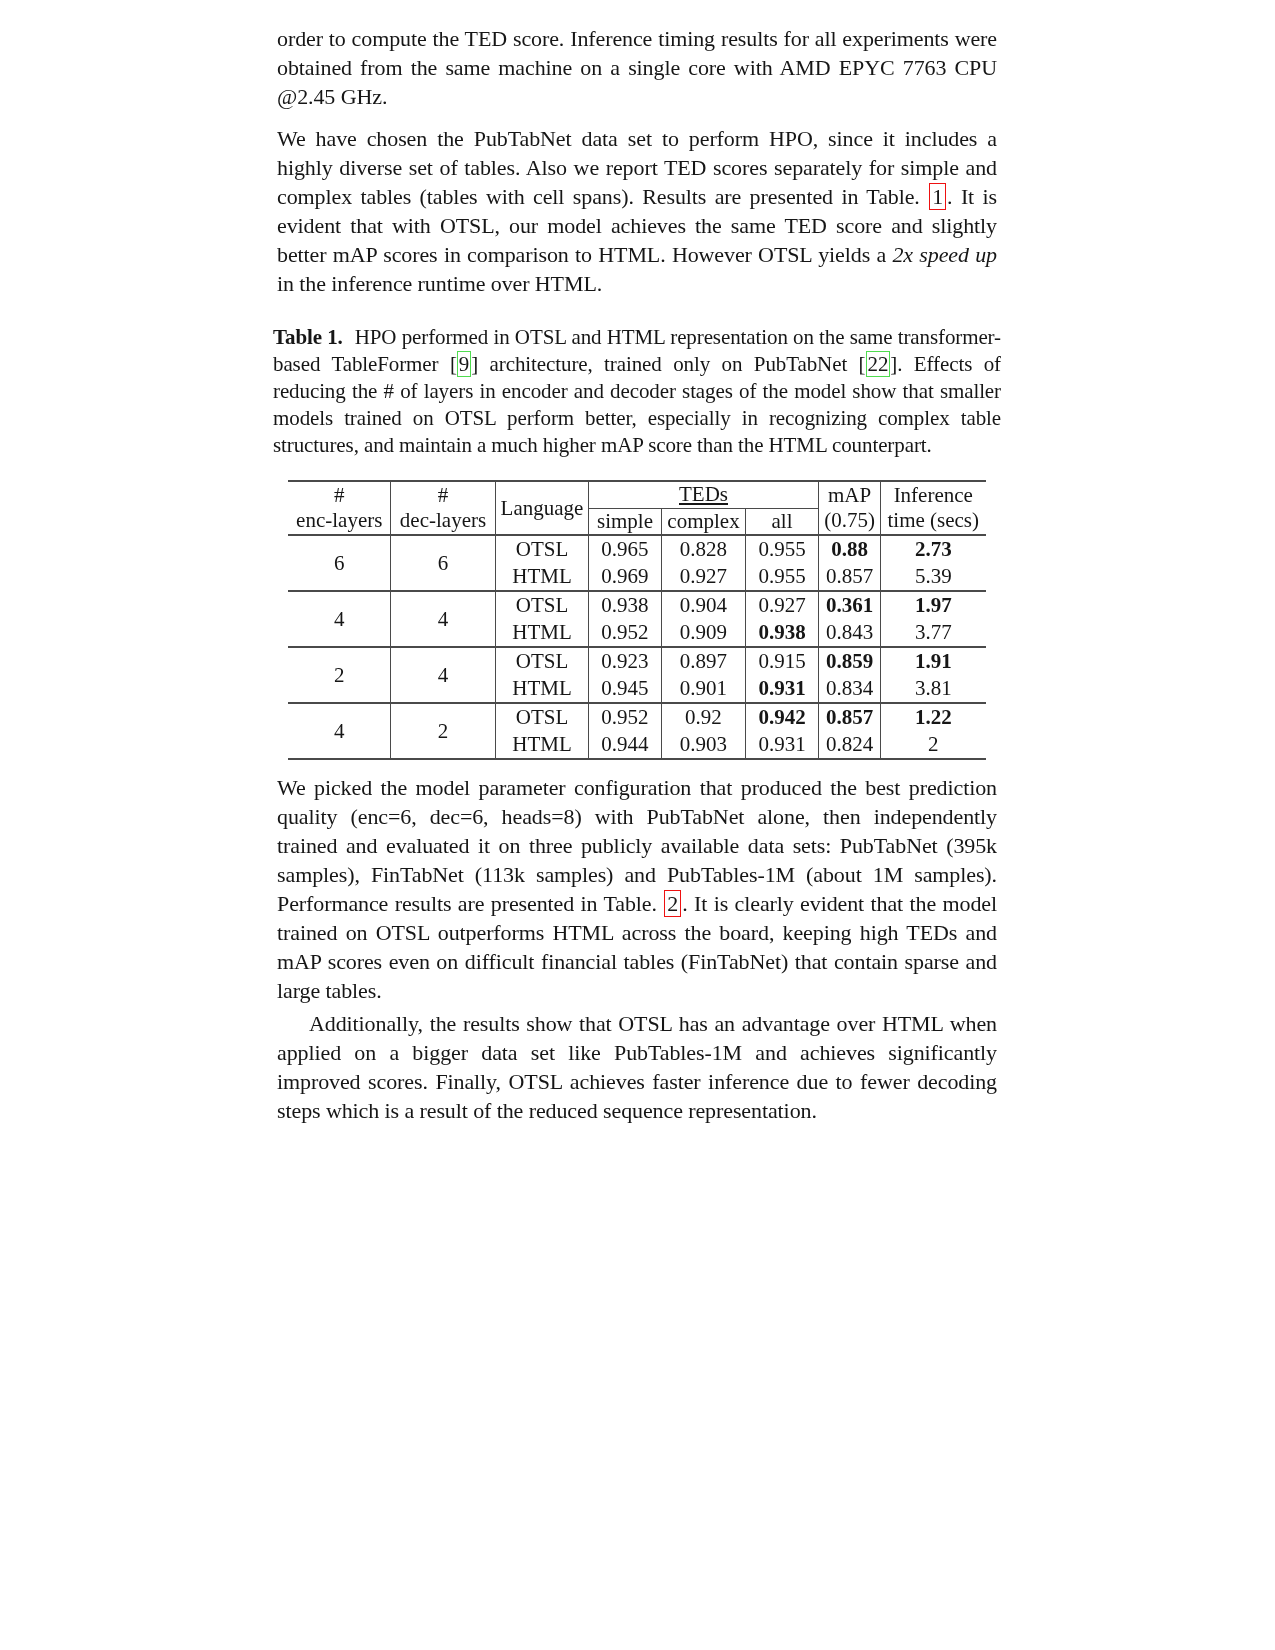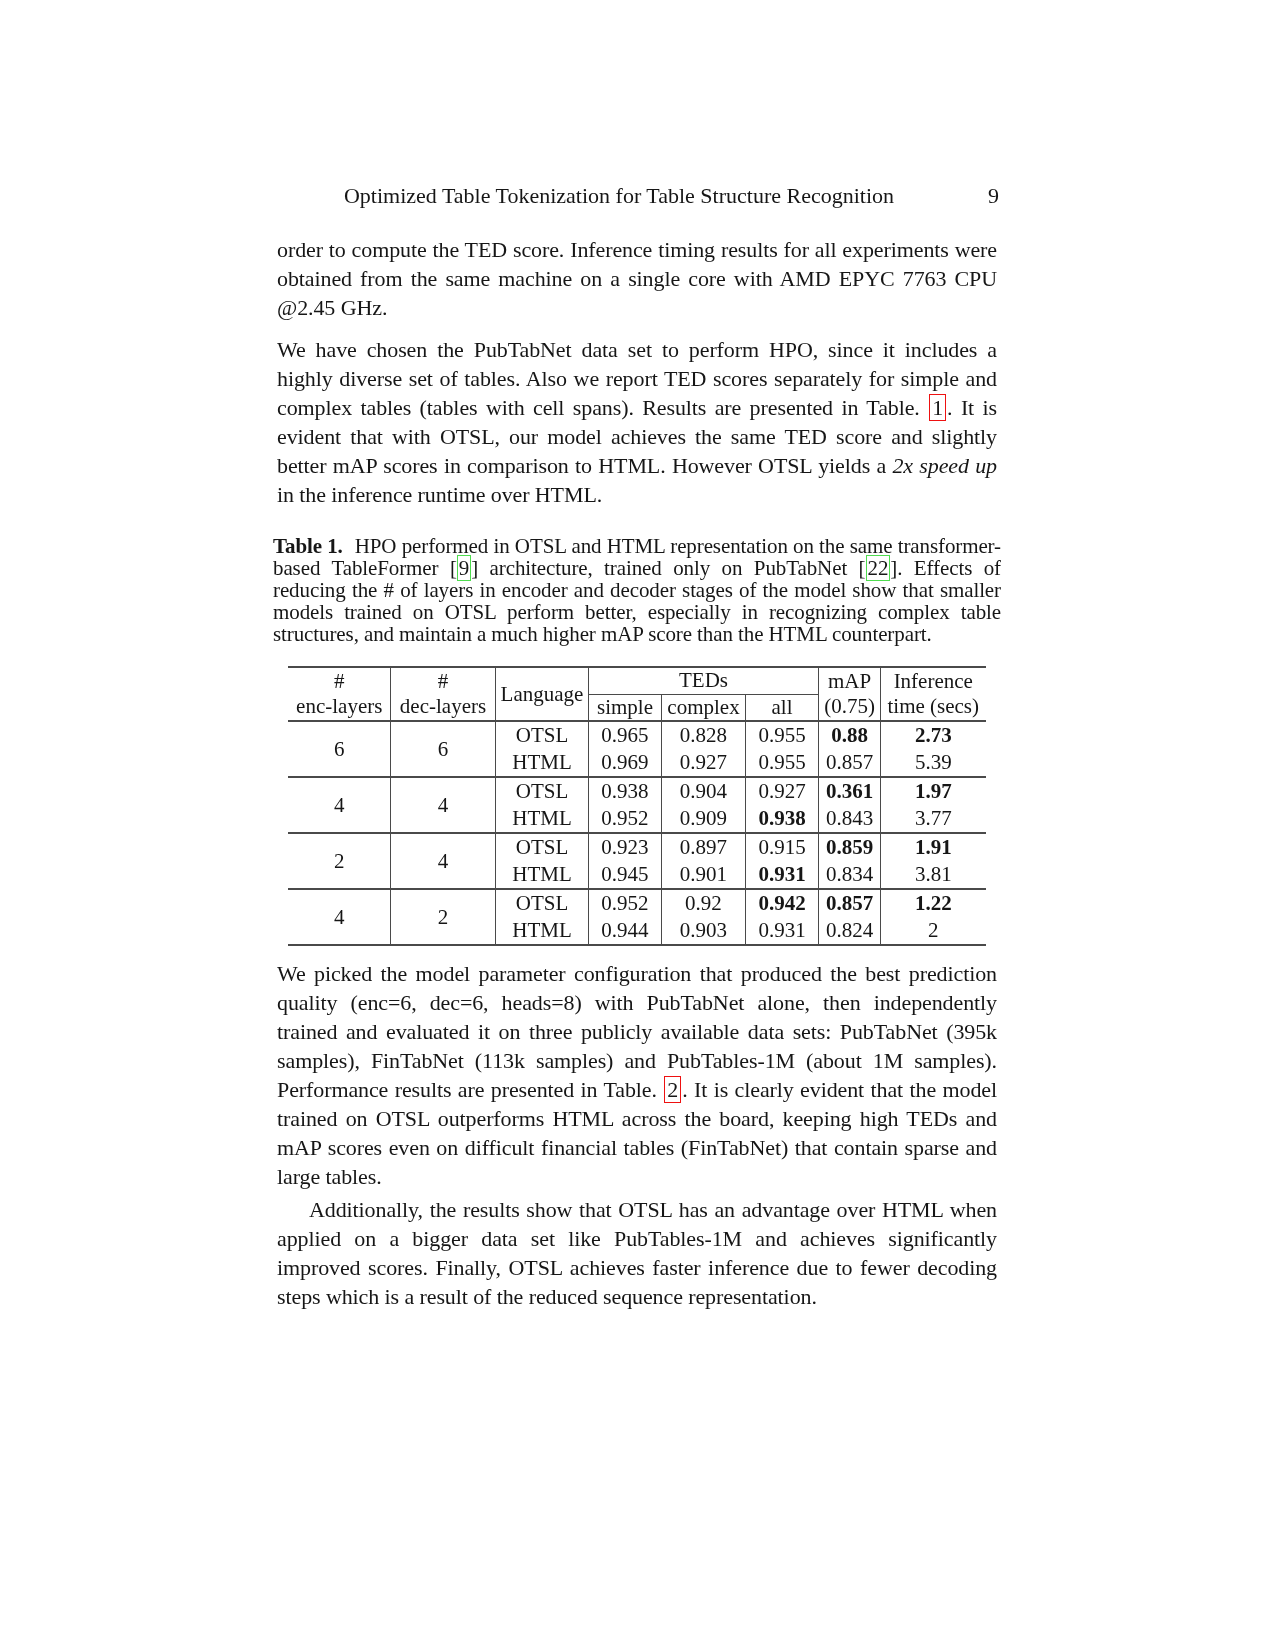--- a/index.html
+++ b/index.html
@@ -27,47 +27,43 @@
   .h52{margin-top:58px;}
   .p52a{margin-top:13px;}
   .indent{text-indent:32px;}
   .it{font-style:italic;}
 
   
   .refbox{border:1.5px solid var(--ref);padding:0 2px;margin:0 1px;}
   .citebox{border:1.5px solid var(--cite);padding:0 1px;}
 
   
-  .caption{margin-top:26px;font-size:21px;line-height:22px;letter-spacing:-0.1px;text-align:justify;}
+  .caption{margin-top:26px;font-size:21px;line-height:27px;letter-spacing:-0.1px;text-align:justify;}
   .cap-label{font-weight:bold;margin-right:12px;}
 
   
   table.t1{border-collapse:collapse;table-layout:fixed;width:697px;margin:14px auto 0;
            border-top:2px solid var(--rule);border-bottom:2px solid var(--rule);}
   table.t1 th,table.t1 td{font-size:21px;font-weight:normal;text-align:center;vertical-align:middle;
            padding:0;border-left:1.5px solid var(--rule);}
   table.t1 .fc{border-left:none;}
   table.t1 tr.h1{height:27px;}
   table.t1 tr.h2{height:27px;}
   table.t1 tr.body{height:28px;}
-  table.t1 .teds{border-bottom:1.5px solid var(--rule);}
+  table.t1 .teds{border-bottom:1.5px solid var(--rule);text-decoration:underline;}
   table.t1 tr.gfirst>*{border-top:2px solid var(--rule);}
   table.t1 .bcell{font-weight:bold;}
   .hdr2{line-height:25px;}
 </style>
 </head>
 <body>
 
 <div class="page">
   <div class="col">
 
-    <div class="rh">
-      <span class="rh-title">Optimized Table Tokenization for Table Structure Recognition</span>
-      <span class="rh-page">9</span>
-    </div>
 
     <p class="para intro">order to compute the TED score. Inference timing results for all experiments were obtained from the same machine on a single core with AMD EPYC 7763 CPU @2.45 GHz.</p>
 
     <p class="para p51">
       <span>We have chosen the PubTabNet data set to perform HPO, since it includes a highly diverse set of tables. Also we report TED scores separately for simple and complex tables (tables with cell spans). Results are presented in Table. </span><span class="refbox">1</span><span>. It is evident that with OTSL, our model achieves the same TED score and slightly better mAP scores in comparison to HTML. However OTSL yields a </span><span class="it">2x speed up</span><span> in the inference runtime over HTML.</span>
     </p>
 
     <p class="caption">
       <span class="cap-label">Table 1.</span><span>HPO performed in OTSL and HTML representation on the same transformer-based TableFormer </span><span>[</span><span class="citebox">9</span><span>]</span><span> architecture, trained only on PubTabNet </span><span>[</span><span class="citebox">22</span><span>]</span><span>. Effects of reducing the # of layers in encoder and decoder stages of the model show that smaller models trained on OTSL perform better, especially in recognizing complex table structures, and maintain a much higher mAP score than the HTML counterpart.</span>
     </p>

